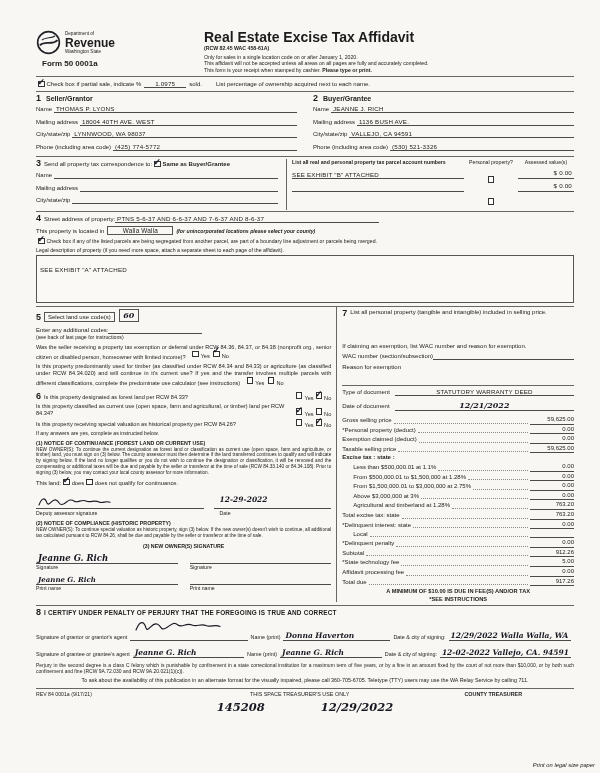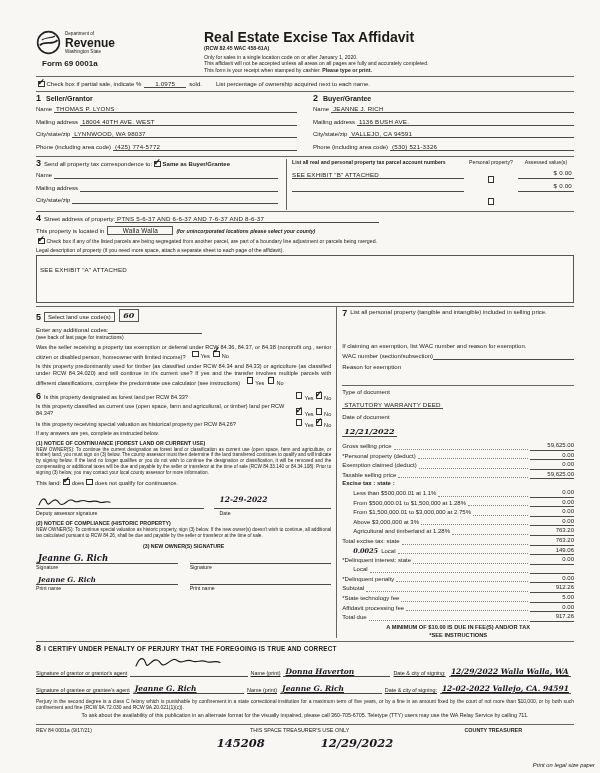--- a/index.html
+++ b/index.html
@@ -78,36 +78,36 @@
   .sigline{border-bottom:.8px solid #4a4a4a;min-height:11px;display:flex;align-items:flex-end;padding:0 2px;}
   .sig-name{font-size:8.5px;}
   .print-name{font-size:7px;}
   
   .sec7-head{display:flex;align-items:flex-start;}
   .sec7-head .lbl{line-height:7.4px;}
   .spacer24{height:24px;}
   .spacer10{height:10px;}
   .wac-row{display:flex;align-items:flex-end;margin-top:2px;}
   .taxbox{border-top:1px solid #666;margin-top:4px;padding-top:2px;}
-  .doc-row{display:flex;align-items:flex-start;gap:5px;margin-bottom:4px;flex-direction:column;}
+  .doc-row{display:flex;align-items:center;gap:5px;margin-bottom:4px;}
   .doc-row .fill{text-align:center;}
   .docdate{font-size:8px;}
   .taxrow{display:flex;align-items:flex-end;font-size:6px;line-height:8.6px;}
   .taxrow .tl{flex:none;}
   .taxrow .dots{flex:1;border-bottom:1px dotted #8a8a84;margin:0 2px 1px 2px;min-width:4px;}
   .taxrow .tv{width:44px;text-align:right;border-bottom:.8px solid #4a4a4a;flex:none;min-height:8px;}
   .taxrow.ind{padding-left:11px;}
   .taxrow.hdr{font-weight:bold;}
   .rate{font-size:6.5px;margin-right:3px;}
   .min-note{font-size:5.7px;font-weight:bold;text-align:center;margin-top:2px;}
   
   .sec8{border-top:1px solid #666;margin-top:3px;padding-top:2px;}
   .certify-row{display:flex;align-items:baseline;}
   .certify{font-size:6.4px;font-weight:bold;letter-spacing:.2px;}
-  .sig8{display:flex;align-items:flex-end;margin-top:7px;text-decoration:underline;}
+  .sig8{display:flex;align-items:flex-end;margin-top:7px;}
   .sig8 .lbl{font-size:5.4px;flex:none;line-height:7px;}
   .sig8 .fill{margin:0 3px;}
   .scrib-wrap{position:relative;top:-6px;margin-bottom:-6px;}
   .hw-val{font-size:7.5px;white-space:nowrap;}
   
   .perjury{font-size:5px;line-height:6.2px;margin-top:4px;text-align:justify;}
   .altformat{font-size:5.4px;line-height:6.6px;margin-top:2px;text-align:center;}
   .footer-line{display:flex;align-items:baseline;margin-top:5px;}
   .rev-no{width:28%;font-size:5.2px;}
   .tspace{width:42%;text-align:center;font-size:5.4px;}
@@ -128,21 +128,21 @@
           <circle cx="13" cy="13" r="11.3" fill="none" stroke="#23232a" stroke-width="1.7"></circle>
           <path d="M4 16 C9 10.5 17 16.5 22.4 10.5" fill="none" stroke="#23232a" stroke-width="1.9"></path>
           <path d="M6 10.5 C10 7 16 9 19.8 6.2" fill="none" stroke="#23232a" stroke-width="1.1"></path>
         </svg>
         <div class="logo-text">
           <div class="tiny">Department of</div>
           <div class="logo-big">Revenue</div>
           <div class="tiny">Washington State</div>
         </div>
       </div>
-      <div class="form-no">Form 69 0001a</div>
+      <div class="form-no">Form 50 0001a</div>
     </div>
     <div class="title-block">
       <div class="title-line">
         <span class="title">Real Estate Excise Tax Affidavit</span>
         <span class="fine b">(RCW 82.45 WAC 458-61A)</span>
       </div>
       <div class="fine">Only for sales in a single location code on or after January 1, 2020.</div>
       <div class="fine">This affidavit will not be accepted unless all areas on all pages are fully and accurately completed.</div>
       <div class="fine"><span>This form is your receipt when stamped by cashier.</span> <span class="b">Please type or print.</span></div>
     </div>
@@ -432,26 +432,20 @@
           </div>
         <div class="taxrow ind">
             <span class="tl">Agricultural and timberland at 1.28%</span>
             <span class="dots"></span>
             <span class="tv">763.20</span>
           </div>
         <div class="taxrow">
             <span class="tl">Total excise tax: state</span>
             <span class="dots"></span>
             <span class="tv">763.20</span>
-          </div>
-        <div class="taxrow ind">
-            <span class="hw rate">0.0025</span>
-            <span class="tl">Local</span>
-            <span class="dots"></span>
-            <span class="tv">149.06</span>
           </div>
         <div class="taxrow">
             <span class="tl">*Delinquent interest: state</span>
             <span class="dots"></span>
             <span class="tv">0.00</span>
           </div>
         <div class="taxrow ind">
             <span class="tl">Local</span>
             <span class="dots"></span>
             <span class="tv"></span>
@@ -498,21 +492,21 @@
       <span class="fill" style="flex:1.1;">
         <span class="scrib-wrap">
           <svg width="92" height="16" viewBox="0 0 92 16">
             <path d="M4 12 C8 2 12 3 14 10 C16 15 20 4 25 6 C30 8 28 13 34 10 C39 7.4 41 3 46 7 C50 10.2 54 4.4 60 7 C65 9.2 69 5 74 7.6 C78 9.6 83 6 88 8.4" fill="none" stroke="#1a1a24" stroke-width="1.15" stroke-linecap="round"></path>
           </svg>
         </span>
       </span>
       <span class="lbl">Name (print)</span>
       <span class="fill hw hw-val" style="flex:1;">Donna Haverton</span>
       <span class="lbl">Date &amp; city of signing:</span>
-      <span class="fill hw hw-val" style="flex:1.15;text-align:center;">12/29/2022  Walla Walla, WA</span>
+      <span class="fill hw hw-val" style="flex:1.15;">12/29/2022  Walla Walla, WA</span>
     </div>
     <div class="sig8">
       <span class="lbl">Signature of grantee or grantee's agent</span>
       <span class="fill hw hw-val" style="flex:1.1;">Jeanne G. Rich</span>
       <span class="lbl">Name (print)</span>
       <span class="fill hw hw-val" style="flex:1;">Jeanne G. Rich</span>
       <span class="lbl">Date &amp; city of signing:</span>
       <span class="fill hw hw-val" style="flex:1.15;">12-02-2022  Vallejo, CA. 94591</span>
     </div>
   </div>

